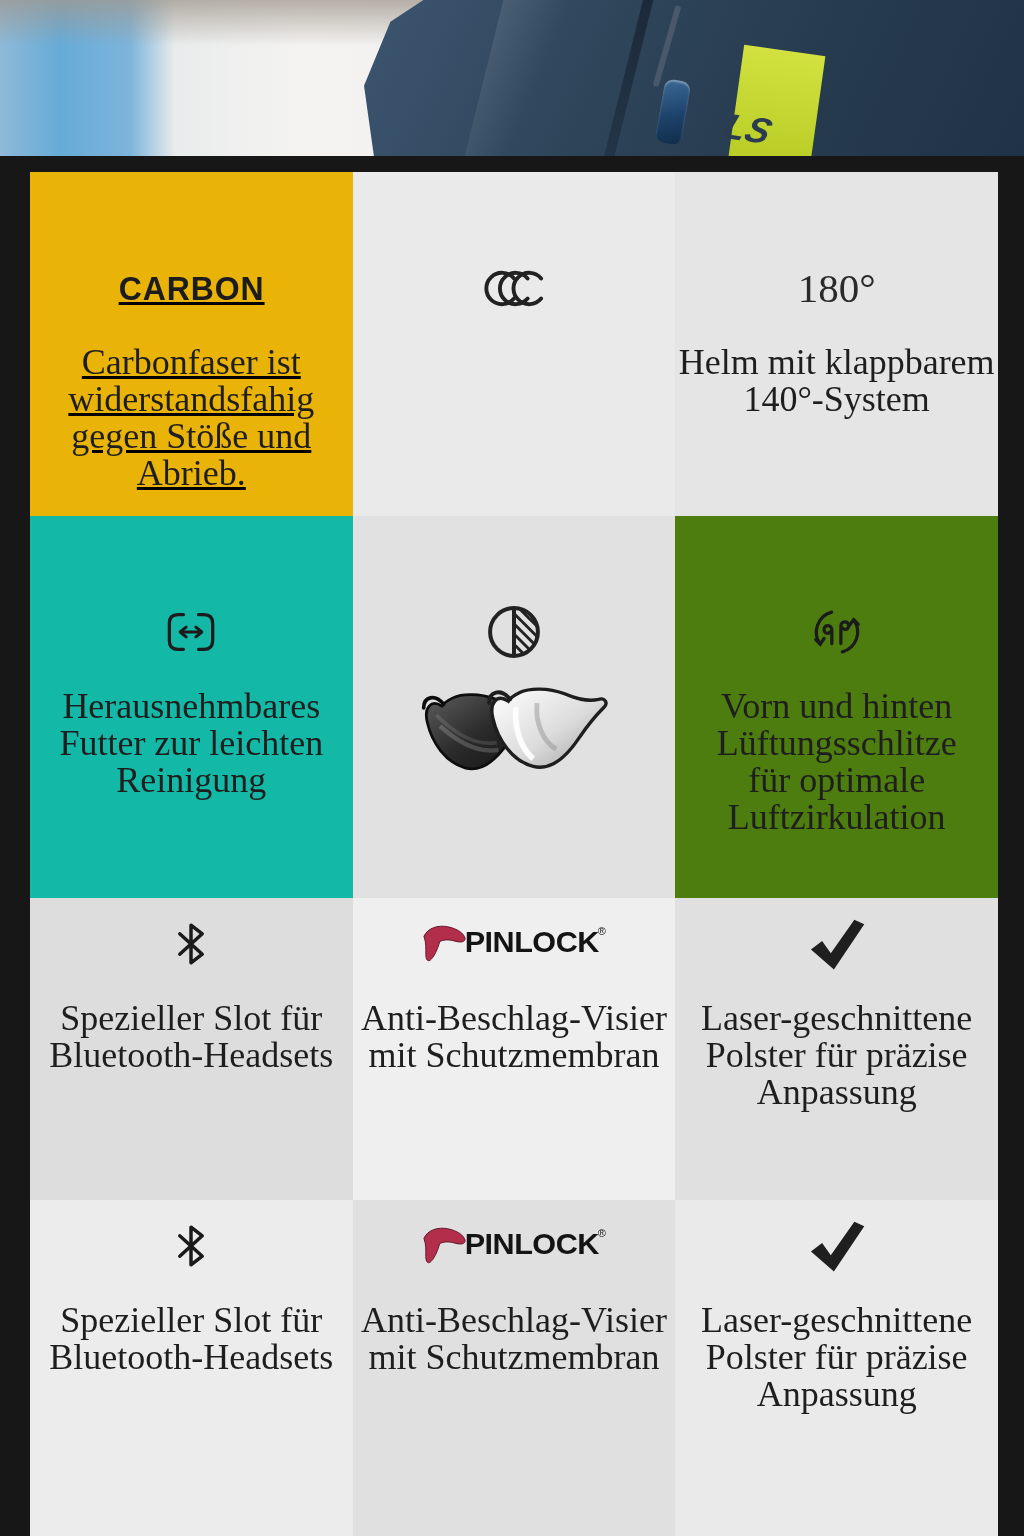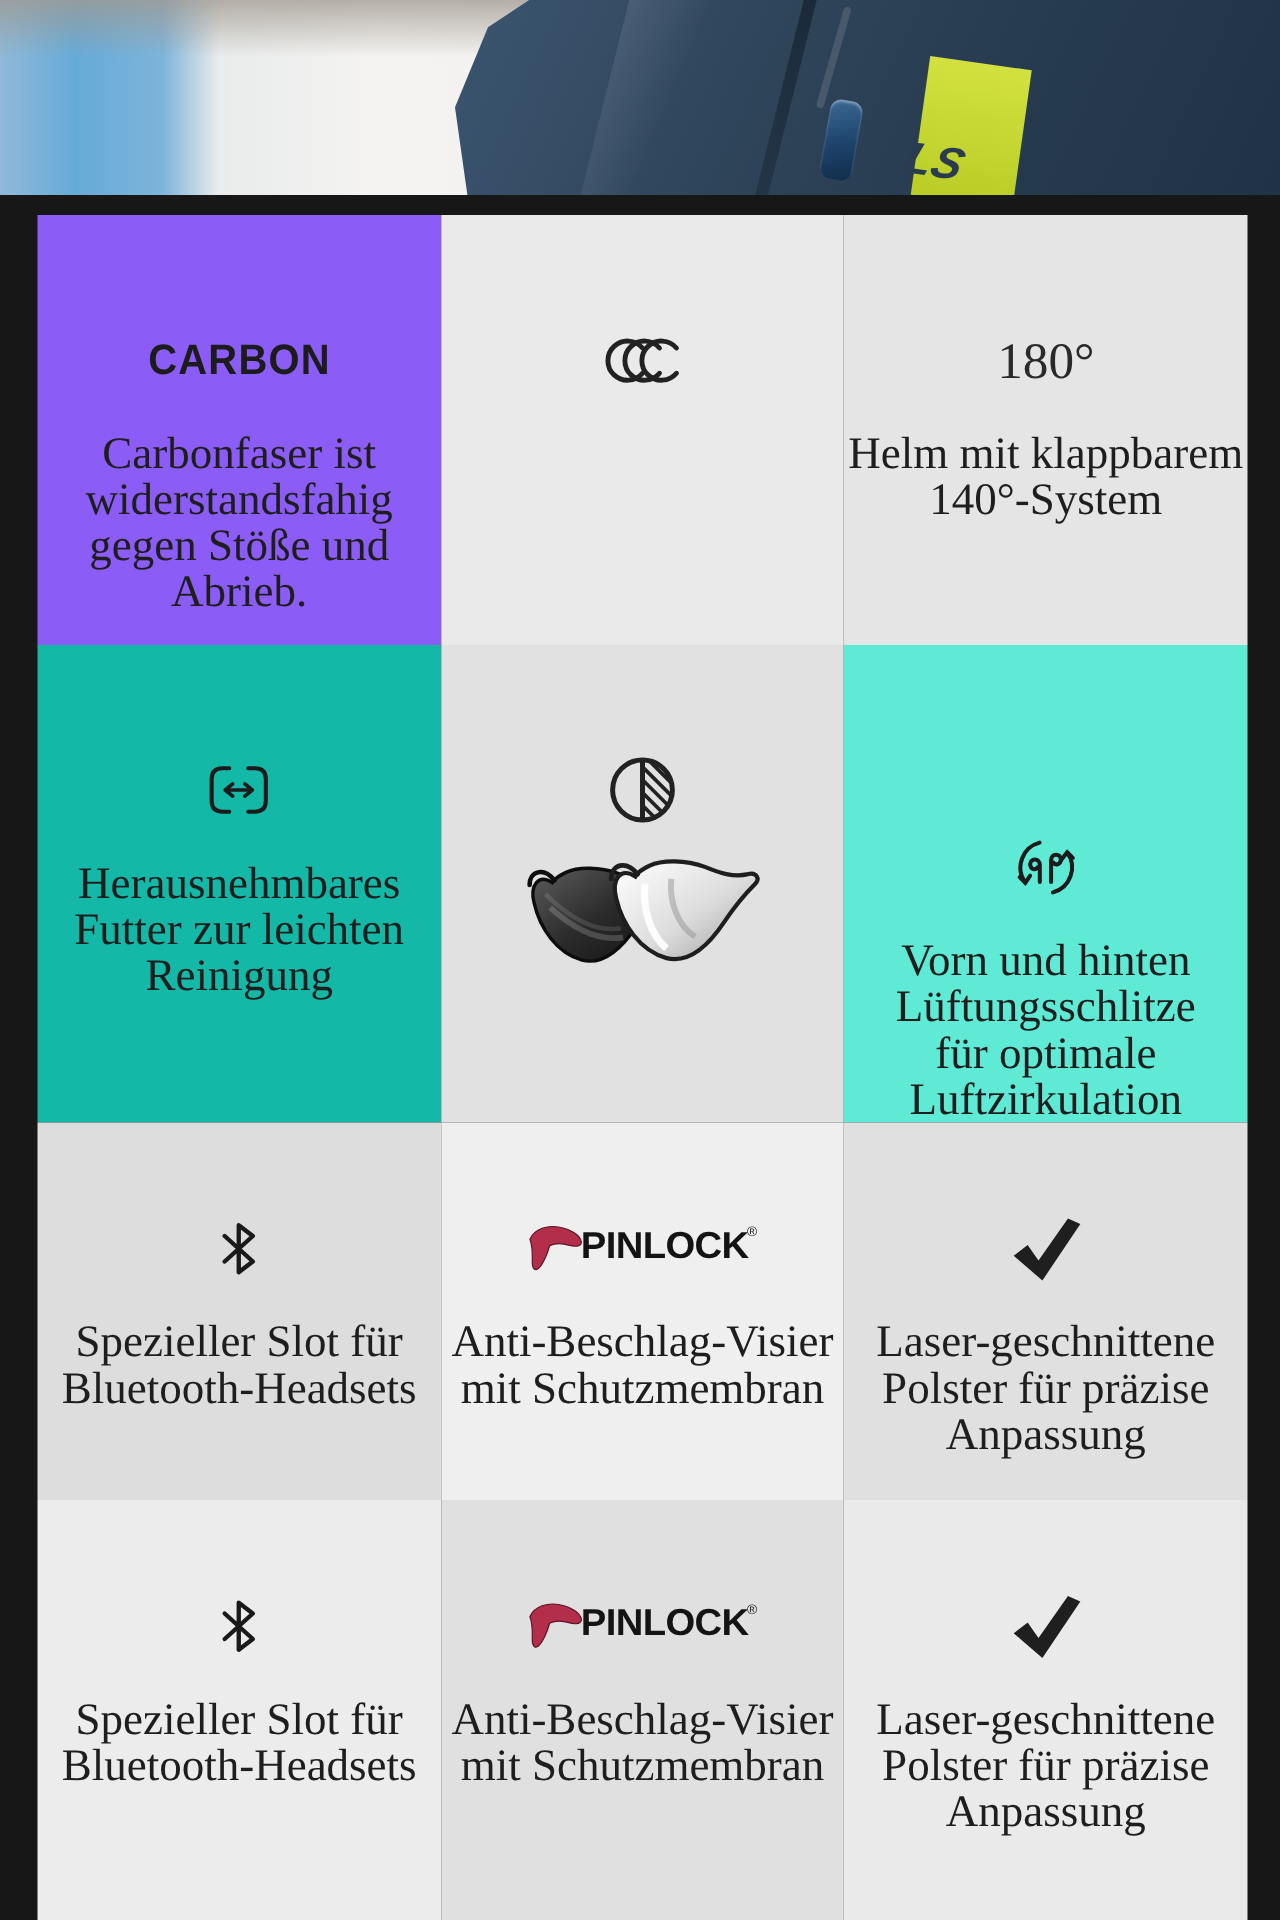--- a/index.html
+++ b/index.html
@@ -24,27 +24,27 @@
   .stripe{position:absolute;left:372px;top:50px;width:82px;height:112px;
         background:linear-gradient(180deg,#d2e13f,#b9cd26);transform:rotate(8deg);}
   .ls{position:absolute;left:-8px;bottom:8px;font-family:"Liberation Sans",sans-serif;
         font-style:italic;font-weight:900;font-size:36px;color:#2b3c51;transform:skewX(-12deg);}
 
   
   .grid{position:absolute;left:30px;top:172px;width:968px;display:grid;
         grid-template-columns:repeat(3,1fr);grid-template-rows:344px 382px 302px 364px;}
   .cell{display:flex;flex-direction:column;align-items:center;}
   .r1,.r2{padding-top:70px;}
-  .r3,.r4{padding-top:55px;}
+  .r3,.r4{}
   .icon-area{height:92px;display:flex;align-items:center;justify-content:center;}
   .cell-text{margin-top:10px;white-space:pre-line;text-align:center;
         font-size:36px;line-height:37px;color:#1e1e1e;}
   
-  .c1{background:#8b5cf6;} .c2{background:#ebeaea;} .c3{background:#e6e5e5;}
-  .c4{background:#14b8a6;} .c5{background:#e2e1e1;} .c6{background:#5eead4;justify-content:flex-end;}
+  .c1{background:#eab308;text-decoration:underline;} .c2{background:#ebeaea;} .c3{background:#e6e5e5;}
+  .c4{background:#14b8a6;} .c5{background:#e2e1e1;} .c6{background:#4d7c0f;}
   .c7{background:#dedddd;} .c8{background:#f0efef;} .c9{background:#e1e0e0;}
   .c10{background:#edecec;} .c11{background:#e1e0e0;} .c12{background:#ebeaea;}
 
   .carbon-title{font-family:"Liberation Sans",sans-serif;font-weight:700;font-size:34px;
         letter-spacing:1px;color:#1c1c1c;transform:scaleX(.94);}
   .deg-title{font-size:41px;color:#2a2a2a;}
   .pinlock{display:flex;align-items:flex-start;}
   .pinlock-word{font-family:"Liberation Sans",sans-serif;font-weight:900;font-size:30px;
         letter-spacing:-0.5px;color:#141414;line-height:36px;transform:scaleX(1.02);}
   .pinlock-reg{font-family:"Liberation Sans",sans-serif;font-size:11px;color:#141414;margin-top:1px;}

